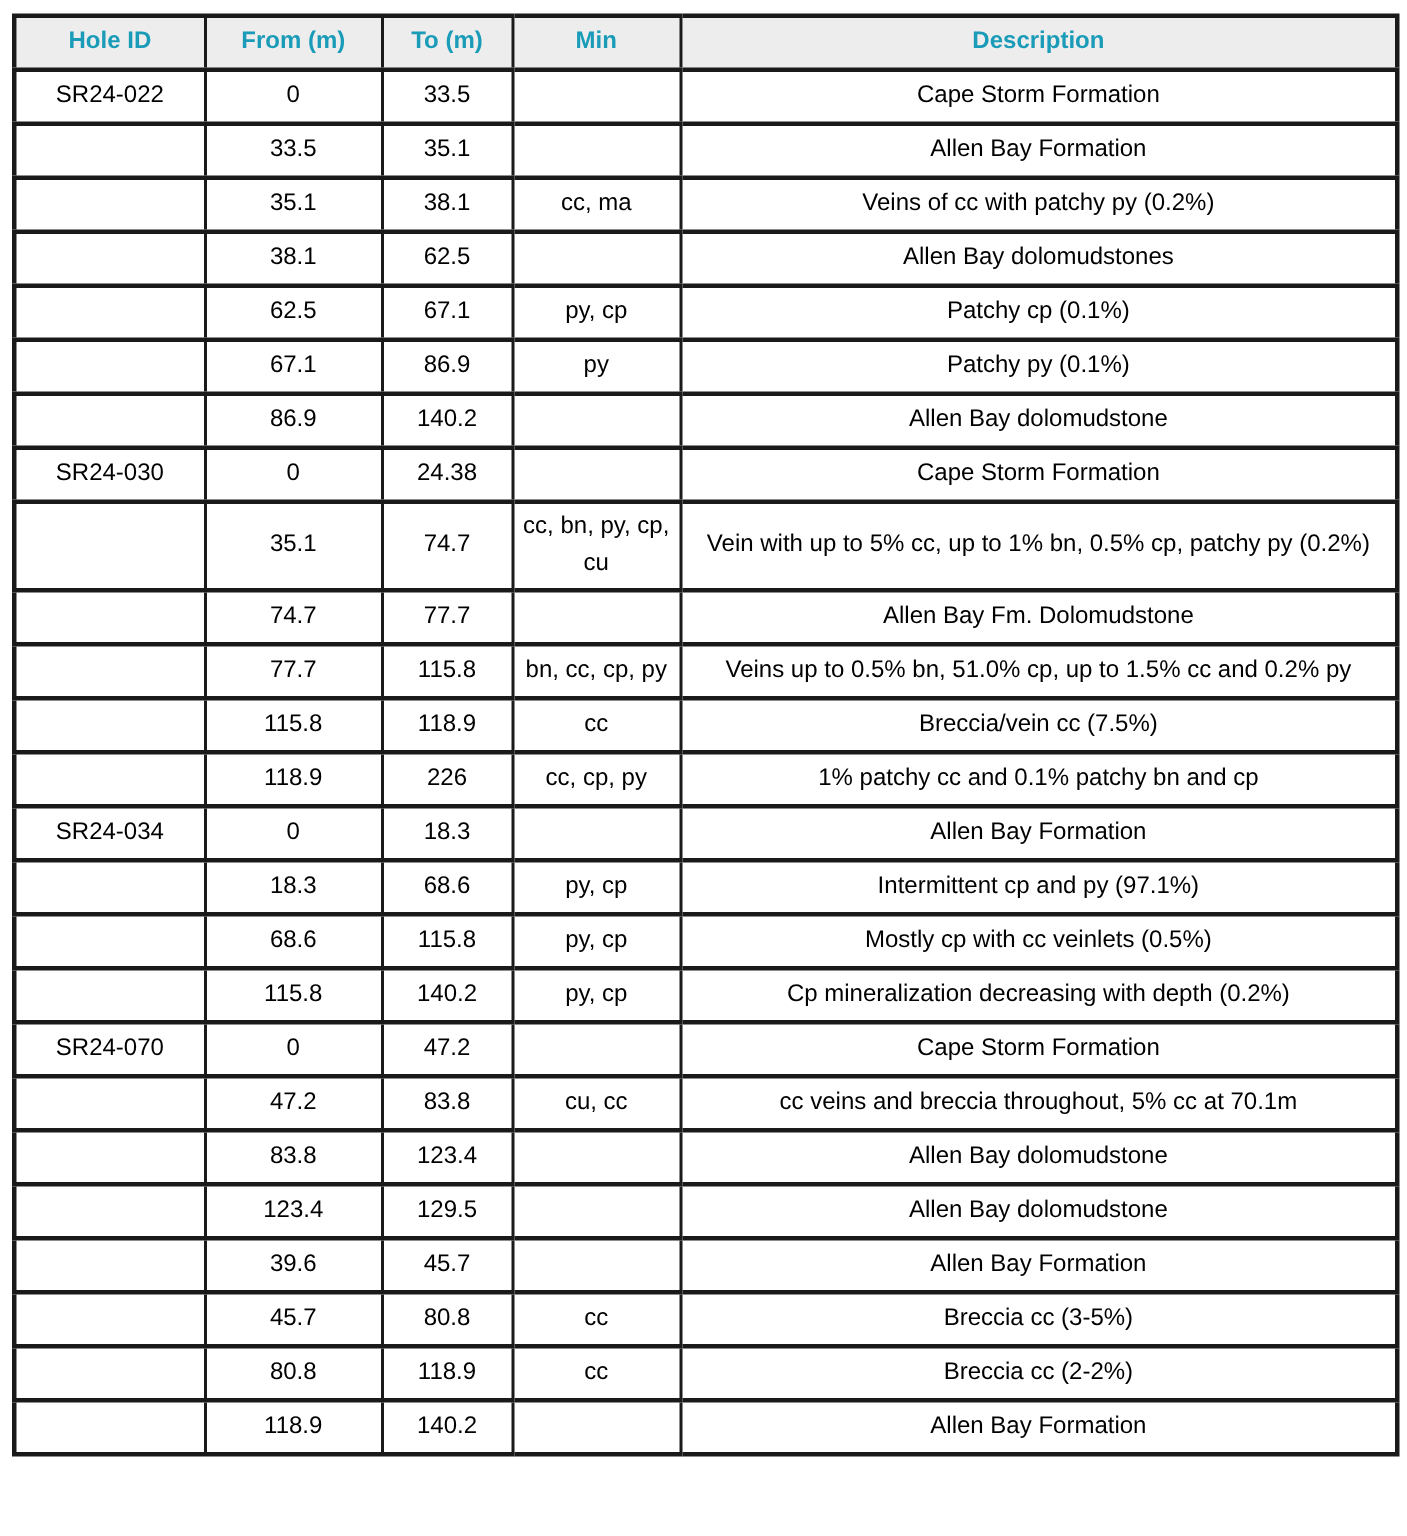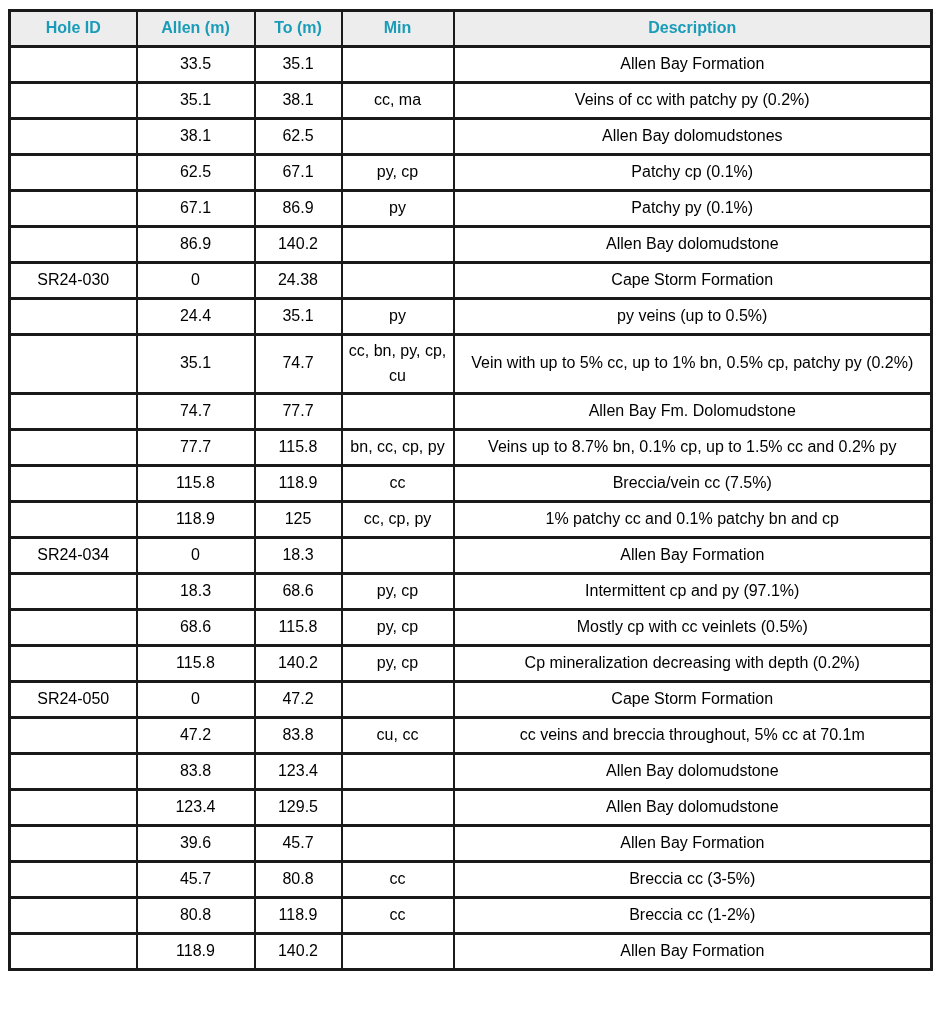--- a/index.html
+++ b/index.html
@@ -68,27 +68,34 @@
     <colgroup>
       <col class="c-hole">
       <col class="c-from">
       <col class="c-to">
       <col class="c-min">
       <col class="c-desc">
     </colgroup>
     <thead>
       <tr>
           <th>Hole ID</th>
-          <th>Allen (m)</th>
+          <th>From (m)</th>
           <th>To (m)</th>
           <th>Min</th>
           <th>Description</th>
         </tr>
     </thead>
     <tbody>
+        <tr>
+          <td>SR24-022</td>
+          <td>0</td>
+          <td>33.5</td>
+          <td></td>
+          <td>Cape Storm Formation</td>
+        </tr>
         <tr>
           <td></td>
           <td>33.5</td>
           <td>35.1</td>
           <td></td>
           <td>Allen Bay Formation</td>
         </tr>
         <tr>
           <td></td>
           <td>35.1</td>
@@ -126,57 +133,50 @@
         </tr>
         <tr>
           <td>SR24-030</td>
           <td>0</td>
           <td>24.38</td>
           <td></td>
           <td>Cape Storm Formation</td>
         </tr>
         <tr>
           <td></td>
-          <td>24.4</td>
-          <td>35.1</td>
-          <td>py</td>
-          <td>py veins (up to 0.5%)</td>
-        </tr>
-        <tr>
-          <td></td>
           <td>35.1</td>
           <td>74.7</td>
           <td>cc, bn, py, cp, cu</td>
           <td>Vein with up to 5% cc, up to 1% bn, 0.5% cp, patchy py (0.2%)</td>
         </tr>
         <tr>
           <td></td>
           <td>74.7</td>
           <td>77.7</td>
           <td></td>
           <td>Allen Bay Fm. Dolomudstone</td>
         </tr>
         <tr>
           <td></td>
           <td>77.7</td>
           <td>115.8</td>
           <td>bn, cc, cp, py</td>
-          <td>Veins up to 8.7% bn, 0.1% cp, up to 1.5% cc and 0.2% py</td>
+          <td>Veins up to 0.5% bn, 51.0% cp, up to 1.5% cc and 0.2% py</td>
         </tr>
         <tr>
           <td></td>
           <td>115.8</td>
           <td>118.9</td>
           <td>cc</td>
           <td>Breccia/vein cc (7.5%)</td>
         </tr>
         <tr>
           <td></td>
           <td>118.9</td>
-          <td>125</td>
+          <td>226</td>
           <td>cc, cp, py</td>
           <td>1% patchy cc and 0.1% patchy bn and cp</td>
         </tr>
         <tr>
           <td>SR24-034</td>
           <td>0</td>
           <td>18.3</td>
           <td></td>
           <td>Allen Bay Formation</td>
         </tr>
@@ -195,21 +195,21 @@
           <td>Mostly cp with cc veinlets (0.5%)</td>
         </tr>
         <tr>
           <td></td>
           <td>115.8</td>
           <td>140.2</td>
           <td>py, cp</td>
           <td>Cp mineralization decreasing with depth (0.2%)</td>
         </tr>
         <tr>
-          <td>SR24-050</td>
+          <td>SR24-070</td>
           <td>0</td>
           <td>47.2</td>
           <td></td>
           <td>Cape Storm Formation</td>
         </tr>
         <tr>
           <td></td>
           <td>47.2</td>
           <td>83.8</td>
           <td>cu, cc</td>
@@ -241,21 +241,21 @@
           <td>45.7</td>
           <td>80.8</td>
           <td>cc</td>
           <td>Breccia cc (3-5%)</td>
         </tr>
         <tr>
           <td></td>
           <td>80.8</td>
           <td>118.9</td>
           <td>cc</td>
-          <td>Breccia cc (1-2%)</td>
+          <td>Breccia cc (2-2%)</td>
         </tr>
         <tr>
           <td></td>
           <td>118.9</td>
           <td>140.2</td>
           <td></td>
           <td>Allen Bay Formation</td>
         </tr>
       </tbody>
   </table>

